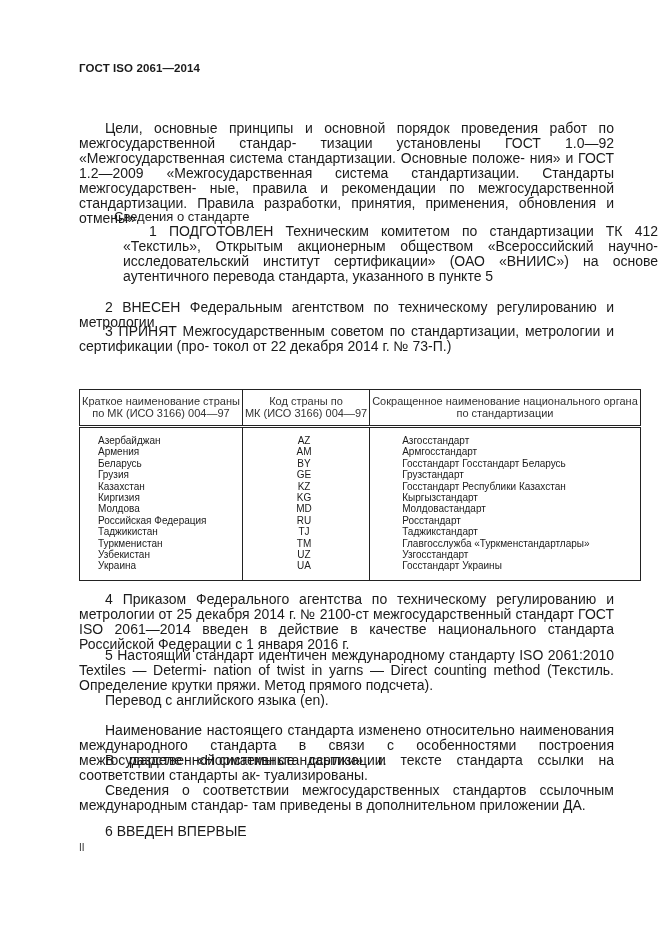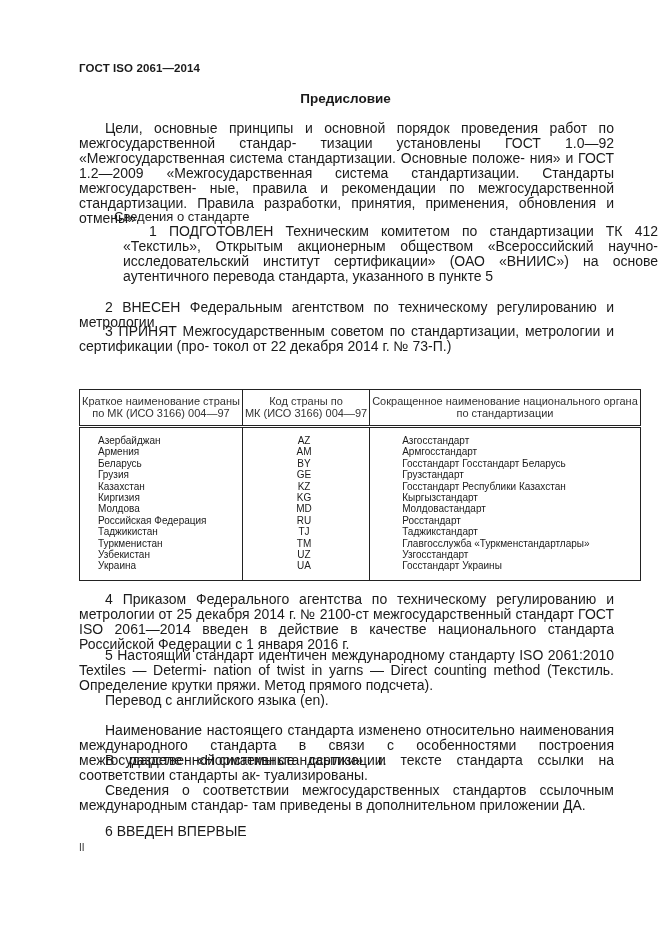--- a/index.html
+++ b/index.html
@@ -51,21 +51,20 @@
       position: absolute; left: 79px; top: 842px; font-size: 10px; color: #333;
     }
   </style>
 </head>
 <body>
 
 <div class="page">
 
   <div class="header-code">ГОСТ ISO 2061—2014</div>
 
-  <div class="title">Предисловие</div>
 
   <div class="para" style="top:121px;">
     <span class="indent"></span><span>Цели, основные принципы и основной порядок проведения работ по межгосударственной стандар-</span>
     <span>тизации установлены ГОСТ 1.0—92 «Межгосударственная система стандартизации. Основные положе-</span>
     <span>ния» и ГОСТ 1.2—2009 «Межгосударственная система стандартизации. Стандарты межгосударствен-</span>
     <span>ные, правила и рекомендации по межгосударственной стандартизации. Правила разработки, принятия,</span>
     <span>применения, обновления и отмены»</span>
   </div>
 
   <div class="section-title">Сведения о стандарте</div>

